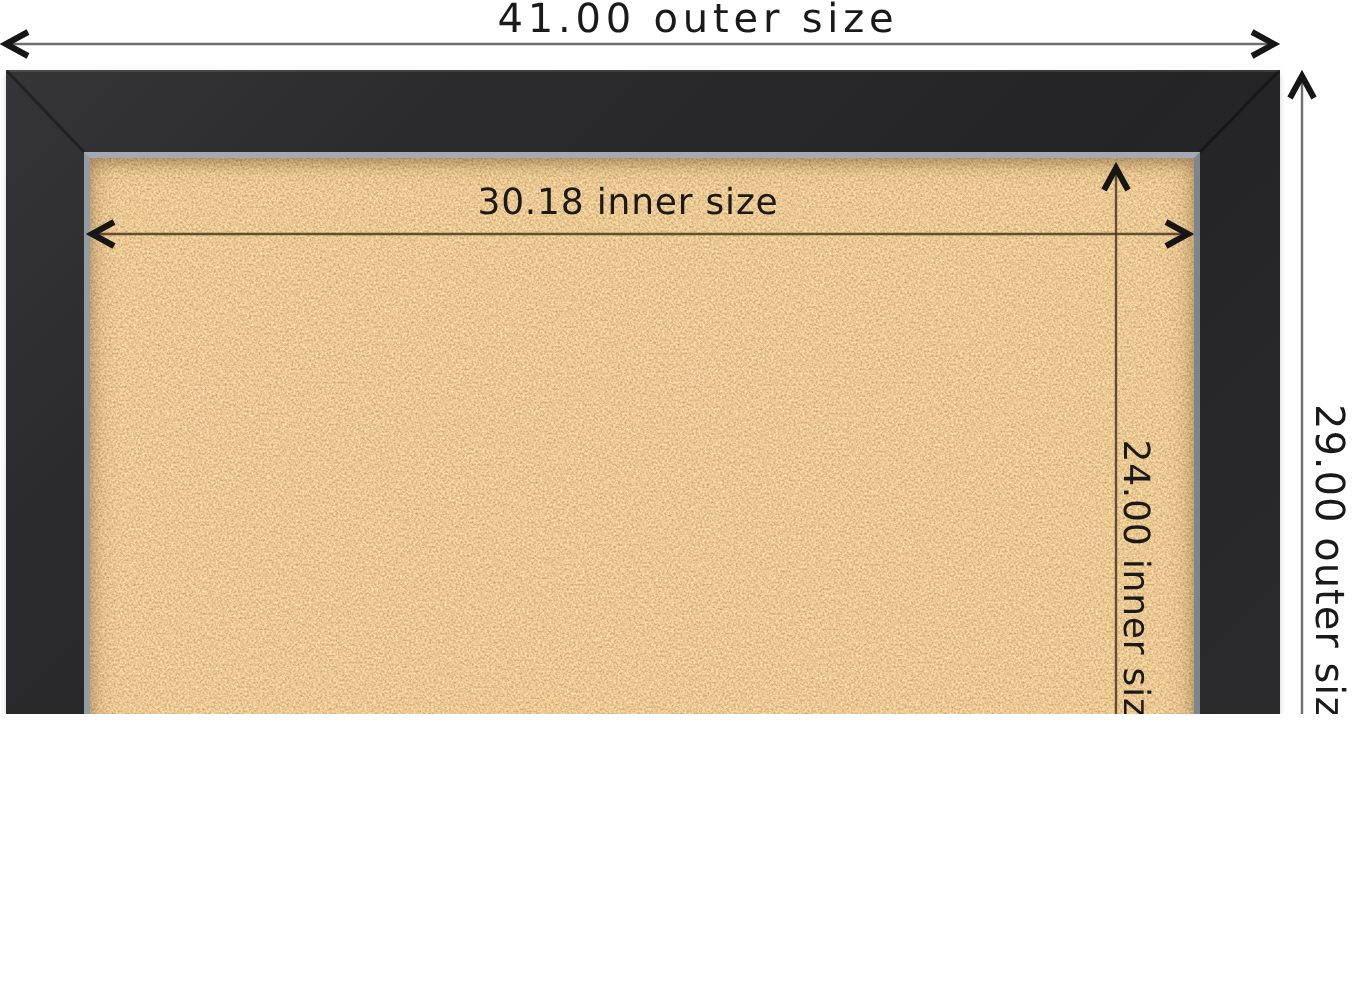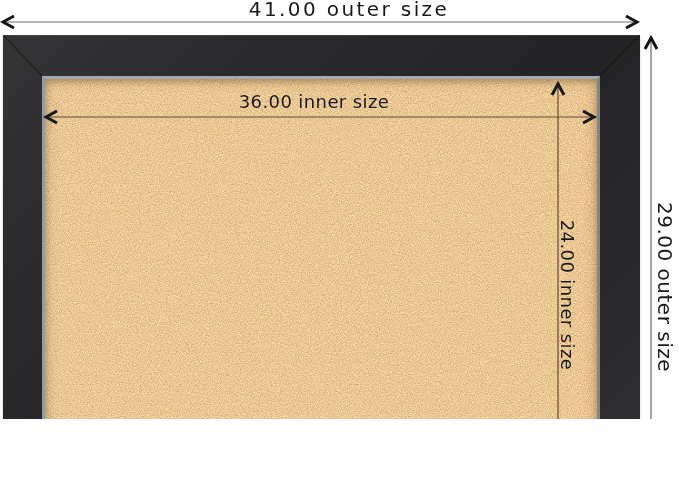--- a/index.html
+++ b/index.html
@@ -1,17 +1,17 @@
 <!DOCTYPE html>
 <html><head>
 <meta charset="utf-8">
 <style>
   html,body{margin:0;padding:0;background:#ffffff;}
   body{font-family:"DejaVu Sans","Liberation Sans",sans-serif;}
-  .scene{position:relative;width:679px;height:419px;background:#ffffff;overflow:hidden;}
+  .scene{position:relative;width:679px;height:357px;background:#ffffff;overflow:hidden;}
 
   
   .frame{
     position:absolute;left:3px;top:35px;width:637px;height:448px;
     background:linear-gradient(135deg,#353537 0%,#2b2b2d 22%,#242426 55%,#2a2a2c 85%,#323234 100%);
     box-shadow:inset 0 1px 0 rgba(255,255,255,0.10), inset 0 -1px 0 rgba(255,255,255,0.05),
                0 2px 3px rgba(0,0,0,0.18);
   }
   .miters{position:absolute;left:0;top:0;pointer-events:none;}
 
@@ -115,17 +115,17 @@
     </g>
 
     <g>
       <path class="dim-line inner" d="M558 84 V436"></path>
       <path class="chev" d="M552 95 L558 84 L564 95"></path>
       <path class="chev" d="M552 425 L558 436 L564 425"></path>
     </g>
   </svg>
 
   <div class="dim-label label-outer-w">41.00 outer size</div>
-  <div class="dim-label label-inner-w">36.00 inner size</div>
+  <div class="dim-label label-inner-w">30.18 inner size</div>
   <div class="dim-label vertical label-outer-h">29.00 outer size</div>
   <div class="dim-label vertical label-inner-h">24.00 inner size</div>
 
 </div>
 
 </body></html>

